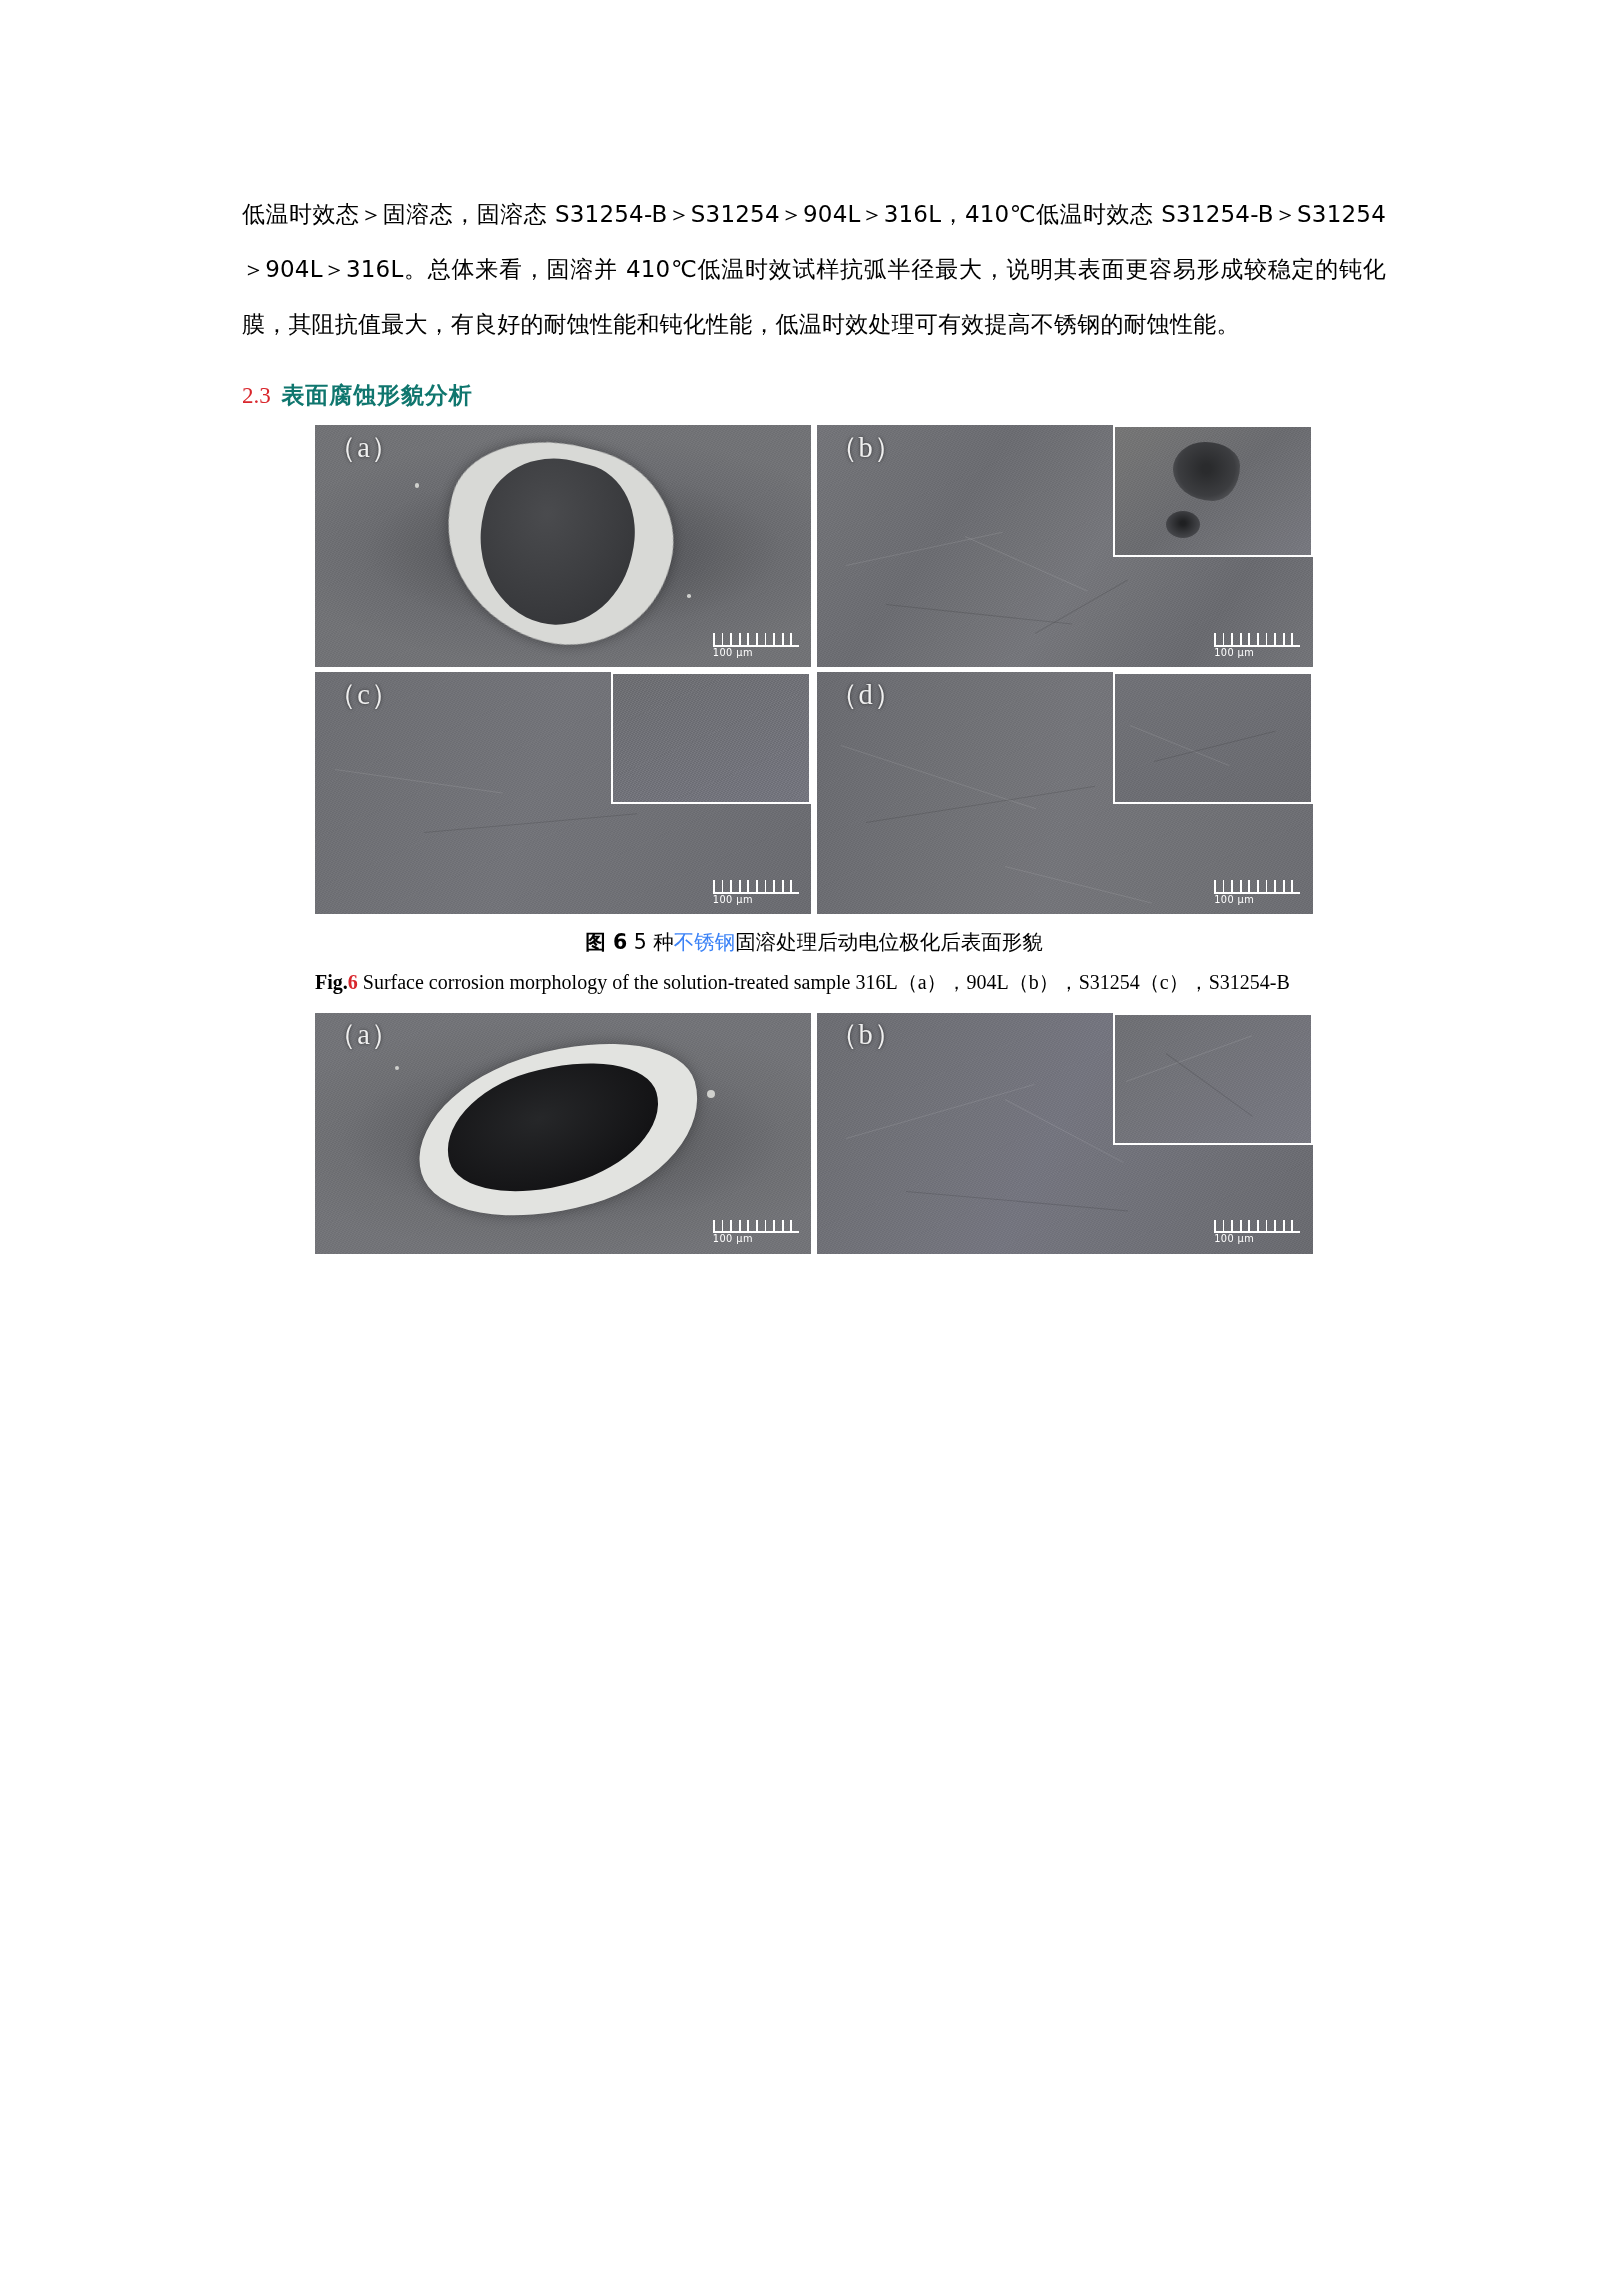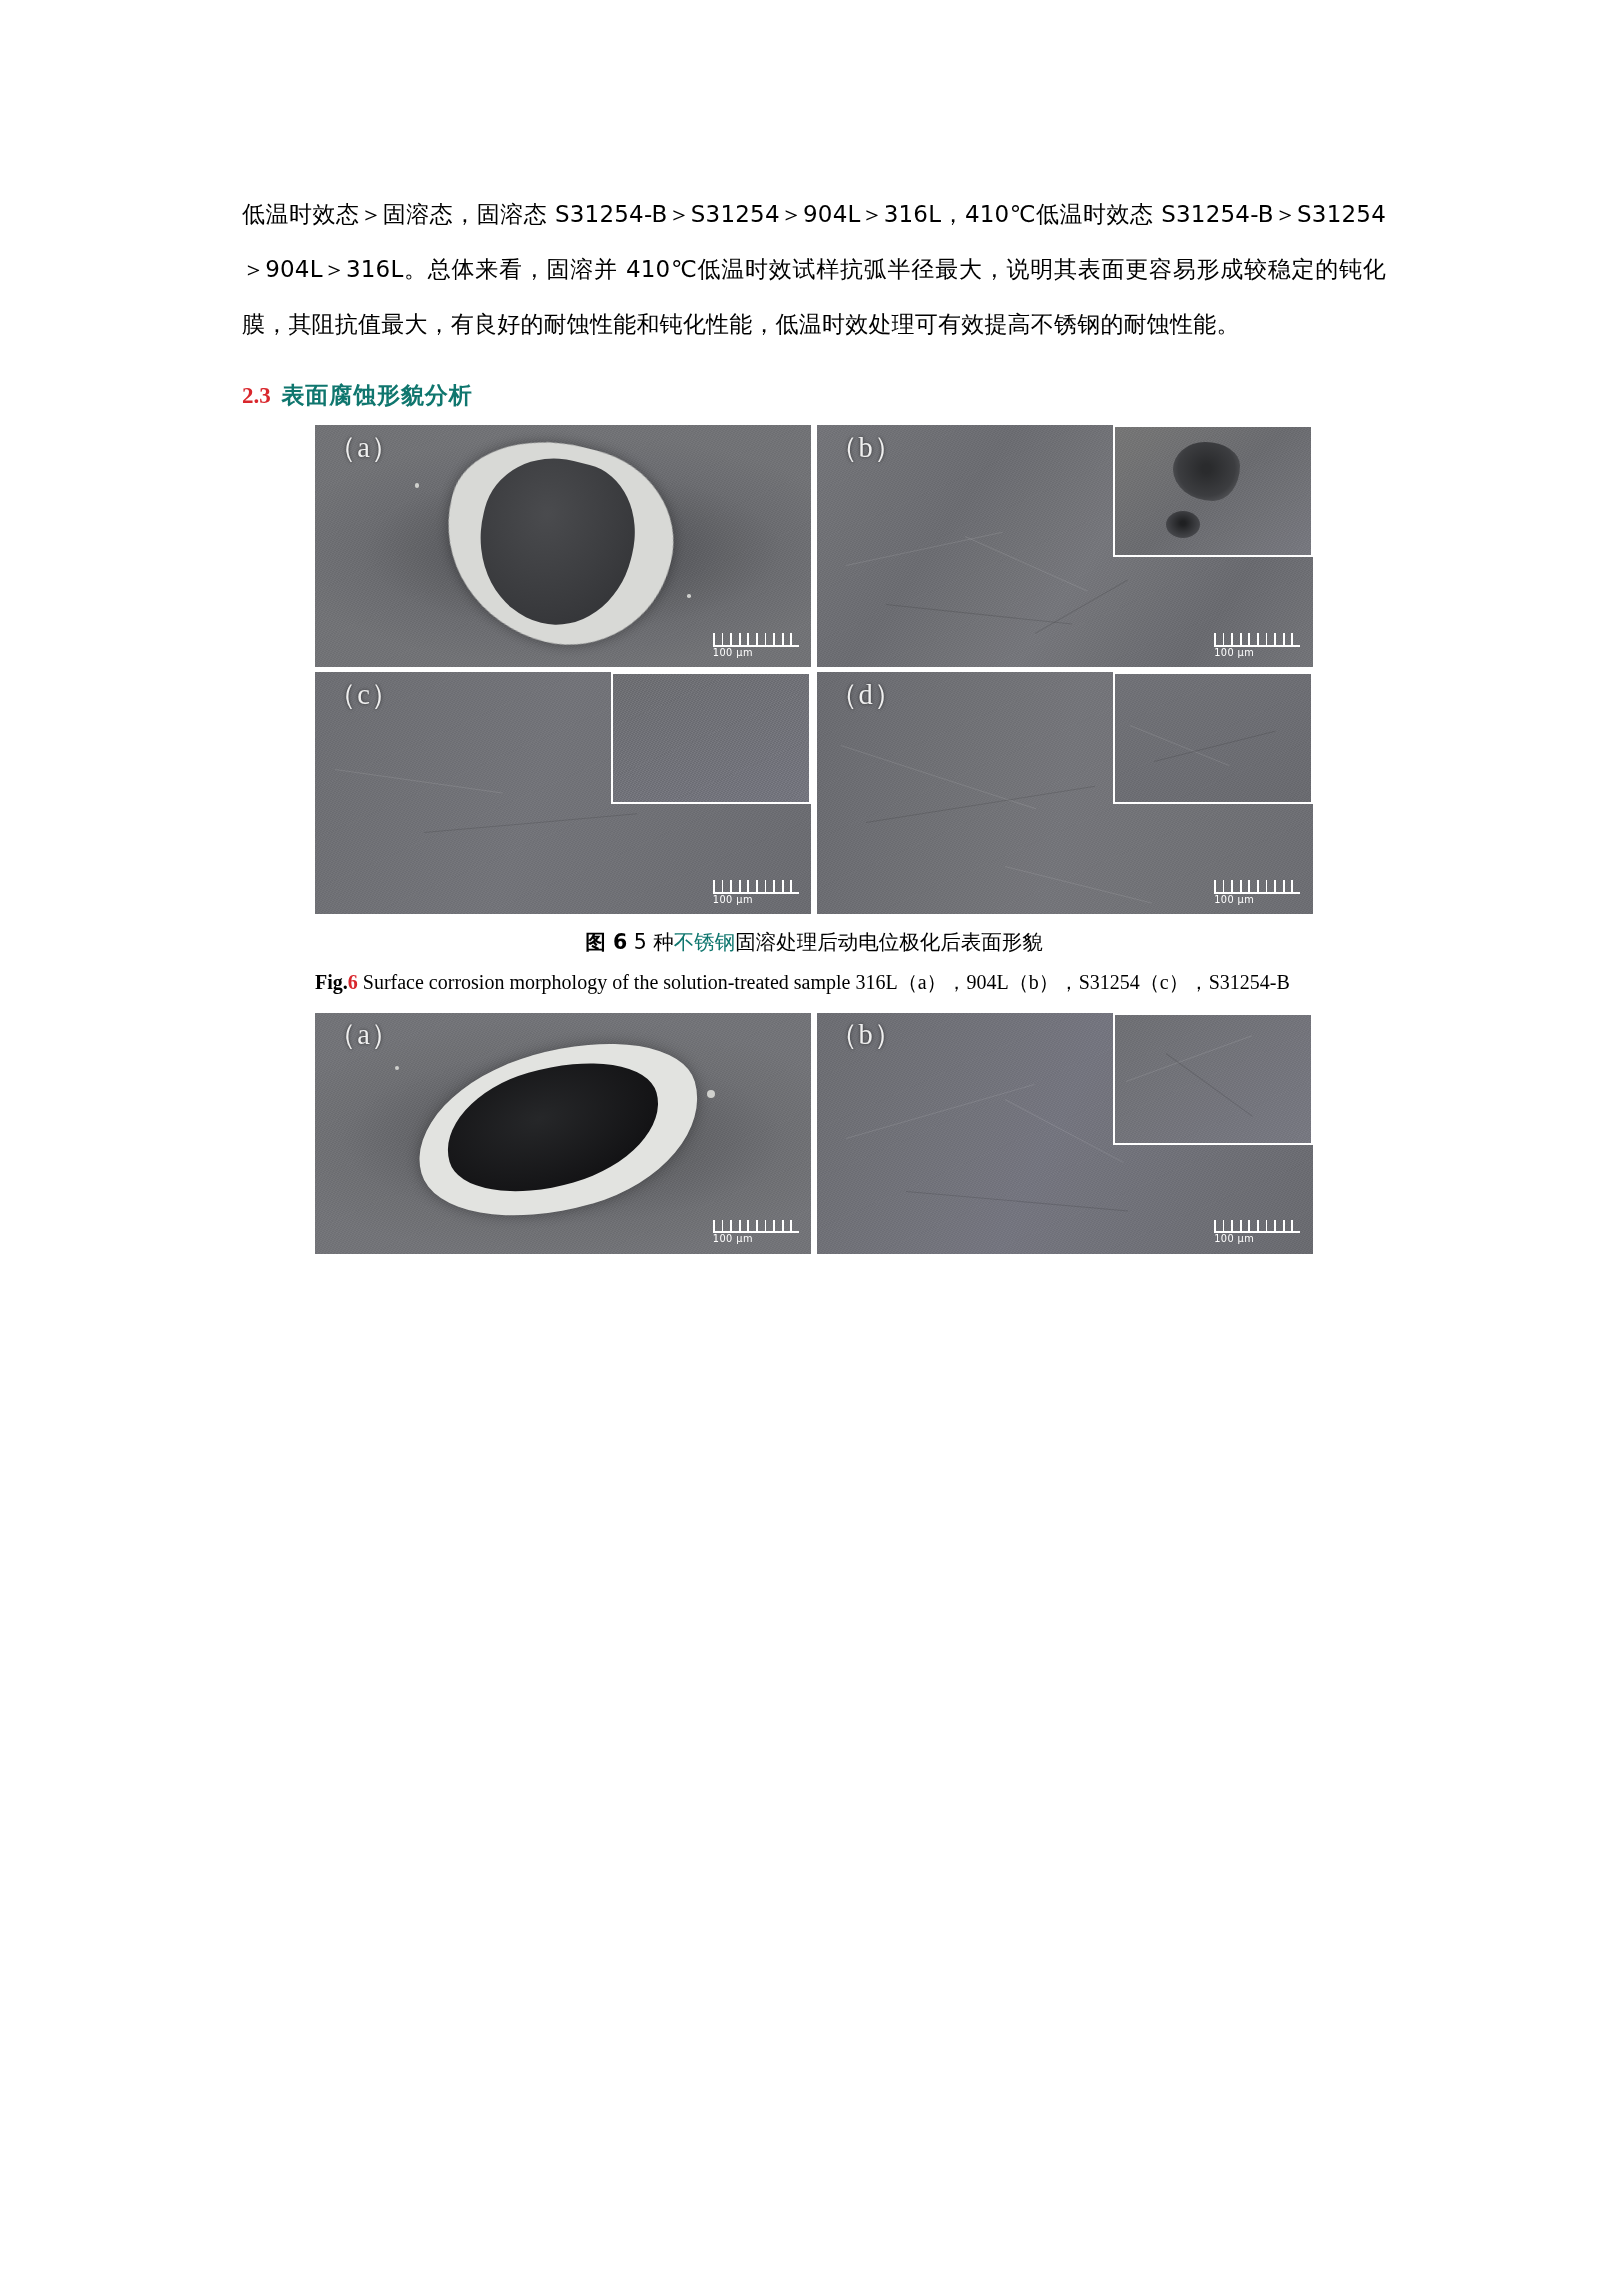--- a/index.html
+++ b/index.html
@@ -49,21 +49,21 @@
     margin-top: 16px;
     margin-bottom: 9px;
     font-family: "DejaVu Sans", sans-serif;
     font-size: 23px;
     font-weight: bold;
     line-height: 41px;
   }
   .sec-num {
     color: #d9262c;
     font-family: "Liberation Serif", serif;
-    font-weight: bold;
+    font-weight: normal;
     margin-right: 10.7px;
   }
   .sec-title {
     color: #0f766e;
     font-weight: bold;
     letter-spacing: 0.9px;
   }
   
   .fig-block {
     margin: 0 auto;
@@ -221,21 +221,21 @@
     font-family: "DejaVu Sans", sans-serif;
     font-size: 20.5px;
     line-height: 39px;
     margin-top: 9px;
   }
   .fig-caption-cn .bold {
     font-weight: bold;
     margin-top: 8px;
   }
   .fig-caption-cn .red {
-    color: #0f766e;
+    color: #3b82f6;
   }
   .fig-caption-en {
     text-align: justify;
     font-family: "Liberation Serif", serif;
     font-size: 20px;
     line-height: 36px;
     margin-top: 1.8px;
   }
   .fig-caption-en .fig-lbl {
     font-weight: bold;

